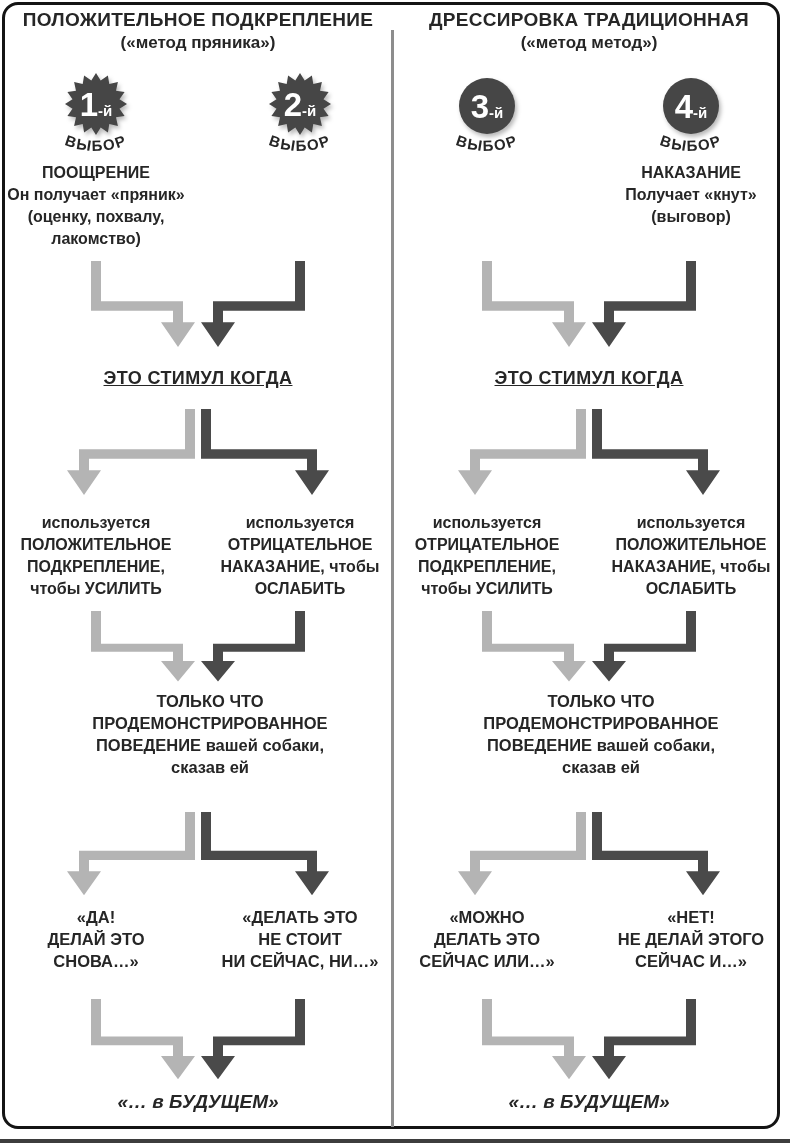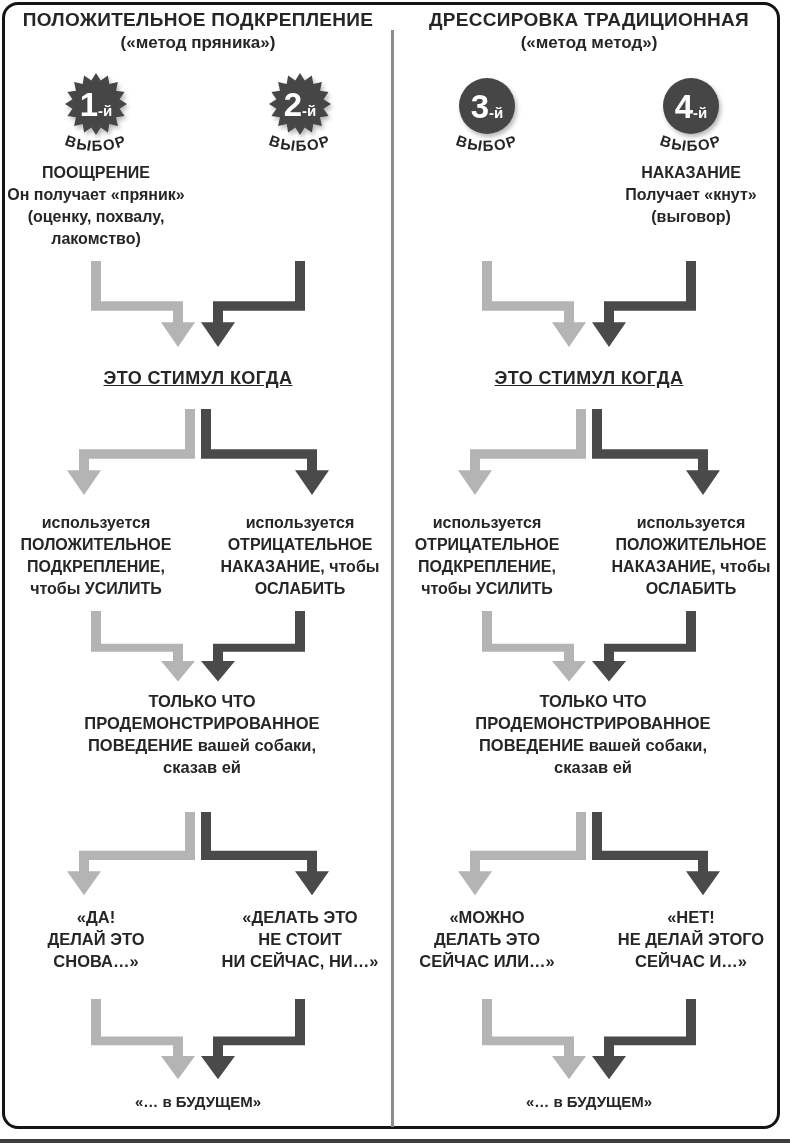--- a/index.html
+++ b/index.html
@@ -25,22 +25,22 @@
   .half.r{left:397px;}
   .tb{position:absolute;text-align:center;font-weight:bold;white-space:pre-line;line-height:22px;margin:0;color:var(--text);}
   .title{top:8px;left:0;width:100%;font-size:19px;letter-spacing:.3px;line-height:23px;}
   .subtitle{top:32px;left:0;width:100%;font-size:17px;}
   .sub-l{left:-20px;width:220px;}
   .sub-r{left:184px;width:220px;}
   .choice{top:162px;font-size:16px;}
   .method{top:512px;font-size:16px;}
   .quote{top:906px;font-size:16.5px;}
   .stimulus{top:367px;left:0;width:100%;font-size:18px;letter-spacing:.4px;text-decoration:underline;}
-  .behavior{top:690px;left:4px;width:100%;font-size:16.5px;}
-  .future{top:1091px;left:0;width:100%;font-size:15px;}
+  .behavior{top:690px;left:12px;width:100%;font-size:16.5px;}
+  .future{top:1091px;left:0;width:100%;font-size:19px;font-style:italic;}
   .badge{position:absolute;filter:drop-shadow(2px 3px 2px rgba(0,0,0,.28));}
   .badge .num{
     position:absolute;inset:0;display:flex;align-items:center;justify-content:center;
     color:#fff;font-weight:bold;line-height:1;
   }
   .badge .n{font-size:33px;}
   .badge .sfx{font-size:15px;margin-top:12px;}
   .arc{position:absolute;top:127px;}
   .arctext{font-size:15px;font-weight:bold;letter-spacing:1.5px;fill:var(--text);}
   .arrows{position:absolute;left:0;width:384px;}

